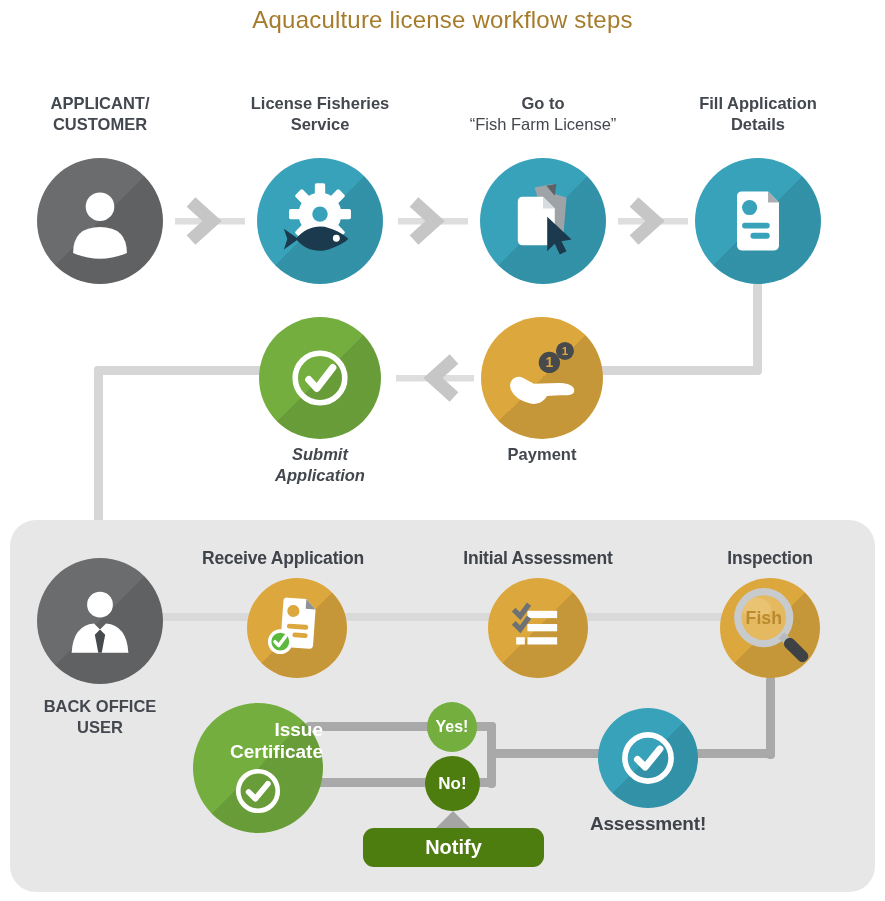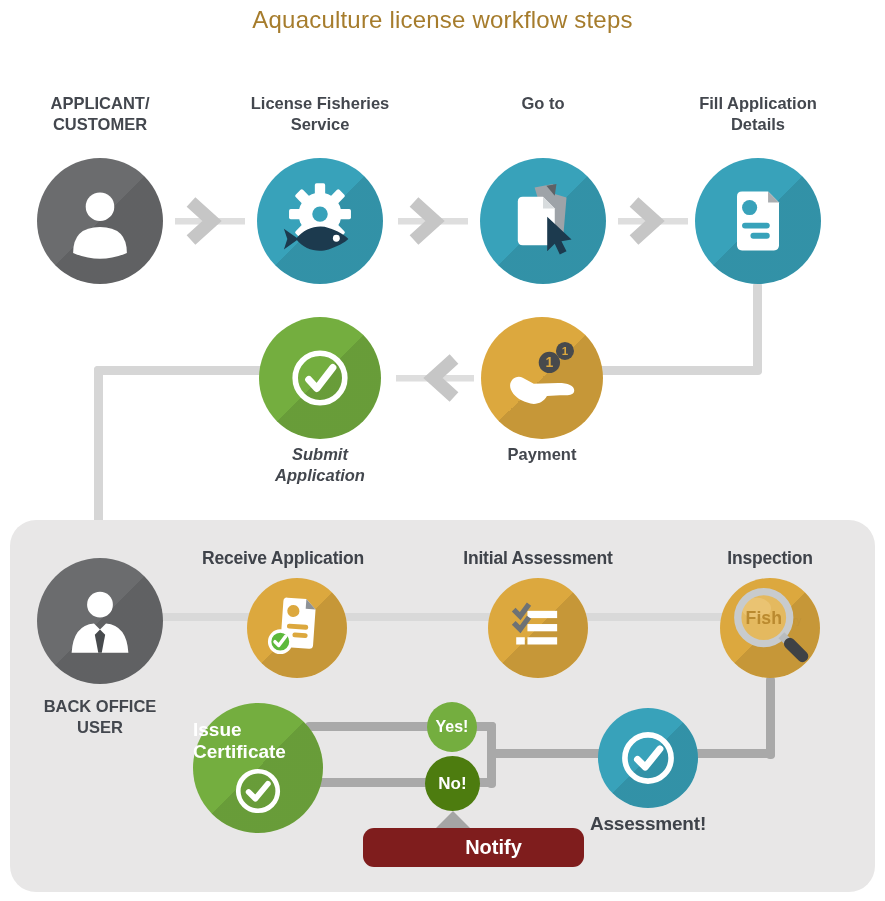--- a/index.html
+++ b/index.html
@@ -44,35 +44,35 @@
   .conn-light{background:#D6D6D6;border-radius:4px;}
   .conn-mid{background:#D9D9D9;border-radius:4px;}
   .conn-dark{background:#A9A9A9;border-radius:4px;}
   
   .panel{
     left:10px;top:520px;width:865px;height:372px;border-radius:26px;
     background:#E8E7E7;
   }
   
   .notify-box{
-    left:363px;top:828px;width:181px;height:39px;border-radius:11px;background:#7f1d1d;
+    left:363px;top:828px;width:181px;height:39px;border-radius:11px;background:#4d7c0f;
     display:flex;align-items:center;justify-content:center;
-    color:#fff;font-weight:bold;font-size:20px;z-index:5;padding-left:40px;
+    color:#fff;font-weight:bold;font-size:20px;z-index:5;
   }
   .notify-tri{
     left:435px;top:811px;width:0;height:0;z-index:5;
     border-left:18px solid transparent;border-right:18px solid transparent;
     border-bottom:18px solid #A5A5A5;
   }
   .small-circle-label{
     position:absolute;inset:0;display:flex;align-items:center;justify-content:center;
     color:#fff;font-weight:bold;z-index:3;text-align:right;
   }
   .issue-text{
-    position:absolute;left:0;top:16px;width:100%;text-align:left;z-index:3;
+    position:absolute;left:0;top:16px;width:100%;text-align:right;z-index:3;
     color:#fff;font-weight:bold;font-size:19px;line-height:22px;
   }
   .z2{z-index:2;} .z3{z-index:3;} .z4{z-index:4;}
 </style>
 </head>
 <body>
 
 <div id="stage">
 
   <div class="abs title">Aquaculture license workflow steps</div>
@@ -80,20 +80,21 @@
   <div class="abs lbl" style="left:-10px;top:93px;width:220px;">
     <div>APPLICANT/</div>
       <div>CUSTOMER</div>
   </div>
   <div class="abs lbl" style="left:210px;top:93px;width:220px;">
     <div>License Fisheries</div>
       <div>Service</div>
   </div>
   <div class="abs lbl" style="left:433px;top:93px;width:220px;">
     <div>Go to</div>
+      <div class="thin">“Fish Farm License”</div>
   </div>
   <div class="abs lbl" style="left:648px;top:93px;width:220px;">
     <div>Fill Application</div>
       <div>Details</div>
   </div>
 
   <div class="abs conn-light" style="left:753px;top:282px;width:9px;height:92px;"></div>
   <div class="abs conn-light" style="left:540px;top:366px;width:222px;height:9px;"></div>
   <div class="abs conn-light" style="left:94px;top:366px;width:230px;height:9px;"></div>
   <div class="abs conn-light" style="left:94px;top:366px;width:9px;height:216px;"></div>

